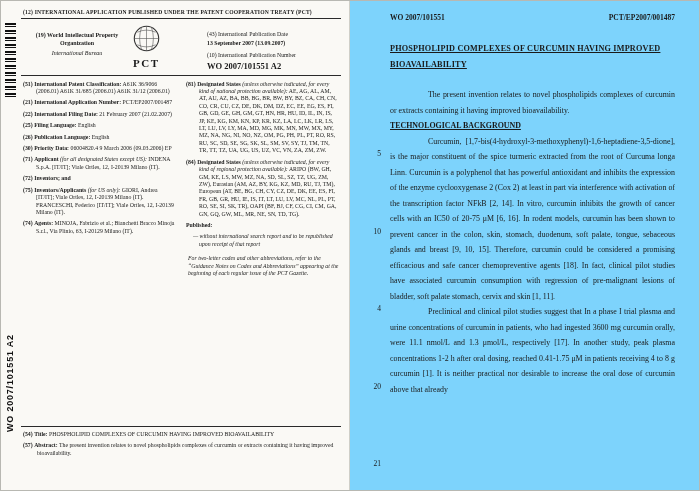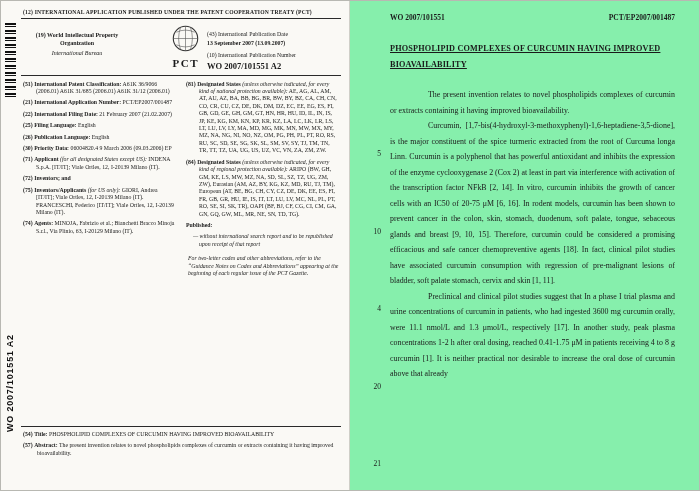--- a/index.html
+++ b/index.html
@@ -14,39 +14,39 @@
     background:repeating-linear-gradient(to bottom,#111 0 2px,transparent 2px 3px,#111 3px 4px,transparent 4px 7px,#111 7px 9px,transparent 9px 10px,#111 10px 11px,transparent 11px 14px); }
   .vcode { position:absolute; left:4px; top:431px; transform-origin:0 0; transform:rotate(-90deg);
     font-family:"Liberation Sans", sans-serif; font-weight:bold; font-size:9px; letter-spacing:.8px; white-space:nowrap; color:#111; }
   .lp-body { position:absolute; left:20px; top:7px; right:8px; bottom:5px; display:flex; flex-direction:column; }
   .hdr12 { font-size:5.6px; font-weight:bold; letter-spacing:.2px; padding:1px 0 3px 2px; }
   .rule { border:none; border-top:1px solid #2a2a2a; height:0; }
   .masthead { display:flex; align-items:flex-start; padding:4px 0 3px; }
   .org { width:112px; text-align:center; font-size:6px; line-height:1.3; padding-top:9px; }
   .org .l1 { font-weight:bold; }
   .org .l2 { font-style:italic; margin-top:2px; }
-  .logoblock { width:66px; text-align:right; padding-top:2px; }
+  .logoblock { width:66px; text-align:left; padding-top:2px; }
   .pct { font-weight:bold; font-size:11px; letter-spacing:1.5px; margin-top:1px; }
   .pubinfo { flex:1; font-size:5.8px; line-height:1.3; padding:6px 0 0 8px; }
   .pubinfo .lab { margin-top:2px; }
   .pubinfo .val { font-weight:bold; margin:1px 0 5px; }
   .pubinfo .bignum { font-weight:bold; font-size:8.5px; margin-top:1px; }
   .cols { flex:1; display:flex; gap:10px; padding:5px 2px 0 2px; overflow:hidden; }
   .col { flex:1; font-size:5.8px; line-height:1.28; }
   .field { margin-bottom:4px; padding-left:13px; text-indent:-13px; }
   .fnum { font-weight:bold; }
   .flabel { font-weight:bold; }
   .fnote { font-style:italic; }
   .pubd-item { font-style:italic; padding-left:13px; text-indent:-6px; }
   .codes-note { font-style:italic; margin-top:7px; padding-left:2px; }
   .lp-bottom { padding:4px 2px 0 2px; font-size:5.8px; line-height:1.35; height:58px; }
   .entry { padding-left:14px; text-indent:-14px; margin-bottom:3px; }
 
   
-  .page-right { position:relative; width:350px; height:100%; background:#86efac; overflow:hidden; }
+  .page-right { position:relative; width:350px; height:100%; background:#7dd3fc; overflow:hidden; }
   .rp-header { position:absolute; top:12px; left:40px; right:24px; display:flex; justify-content:space-between;
     font-size:7.5px; font-weight:bold; }
   .rp-title { position:absolute; top:40px; left:40px; right:24px; font-size:8.2px; font-weight:bold;
     line-height:15.5px; text-decoration:underline; letter-spacing:.2px; }
   .rp-body { position:absolute; top:86px; left:40px; right:24px; bottom:0; font-size:7.9px; line-height:15.5px;
     text-align:justify; overflow:hidden; }
   .rp-body p { text-indent:38px; margin:0; }
   .rp-body p.rp-heading { text-indent:0; font-weight:bold; text-decoration:underline; text-align:left; }
   .linenum { position:absolute; left:15px; width:16px; text-align:right; font-size:7.5px; }
   .ln1{top:148px} .ln2{top:226px} .ln3{top:303px} .ln4{top:381px} .ln5{top:458px}
@@ -190,18 +190,19 @@
     <div class="rp-title">PHOSPHOLIPID COMPLEXES OF CURCUMIN HAVING IMPROVED BIOAVAILABILITY</div>
 
     <div class="linenum ln1">5</div>
     <div class="linenum ln2">10</div>
     <div class="linenum ln3">4</div>
     <div class="linenum ln4">20</div>
     <div class="linenum ln5">21</div>
 
     <div class="rp-body">
       <p>The present invention relates to novel phospholipids complexes of curcumin or extracts containing it having improved bioavailability.</p>
+      <p class="rp-heading">TECHNOLOGICAL BACKGROUND</p>
       <p>Curcumin, [1,7-bis(4-hydroxyl-3-methoxyphenyl)-1,6-heptadiene-3,5-dione], is the major constituent of the spice turmeric extracted from the root of Curcuma longa Linn. Curcumin is a polyphenol that has powerful antioxidant and inhibits the expression of the enzyme cyclooxygenase 2 (Cox 2) at least in part via interference with activation of the transcription factor NFkB [2, 14]. In vitro, curcumin inhibits the growth of cancer cells with an IC50 of 20-75 μM [6, 16]. In rodent models, curcumin has been shown to prevent cancer in the colon, skin, stomach, duodenum, soft palate, tongue, sebaceous glands and breast [9, 10, 15]. Therefore, curcumin could be considered a promising efficacious and safe cancer chemopreventive agents [18]. In fact, clinical pilot studies have associated curcumin consumption with regression of pre-malignant lesions of bladder, soft palate stomach, cervix and skin [1, 11].</p>
       <p>Preclinical and clinical pilot studies suggest that In a phase I trial plasma and urine concentrations of curcumin in patients, who had ingested 3600 mg curcumin orally, were 11.1 nmol/L and 1.3 μmol/L, respectively [17]. In another study, peak plasma concentrations 1-2 h after oral dosing, reached 0.41-1.75 μM in patients receiving 4 to 8 g curcumin [1]. It is neither practical nor desirable to increase the oral dose of curcumin above that already</p>
     </div>
   </div>
 
 </div>
 
 </body></html>

